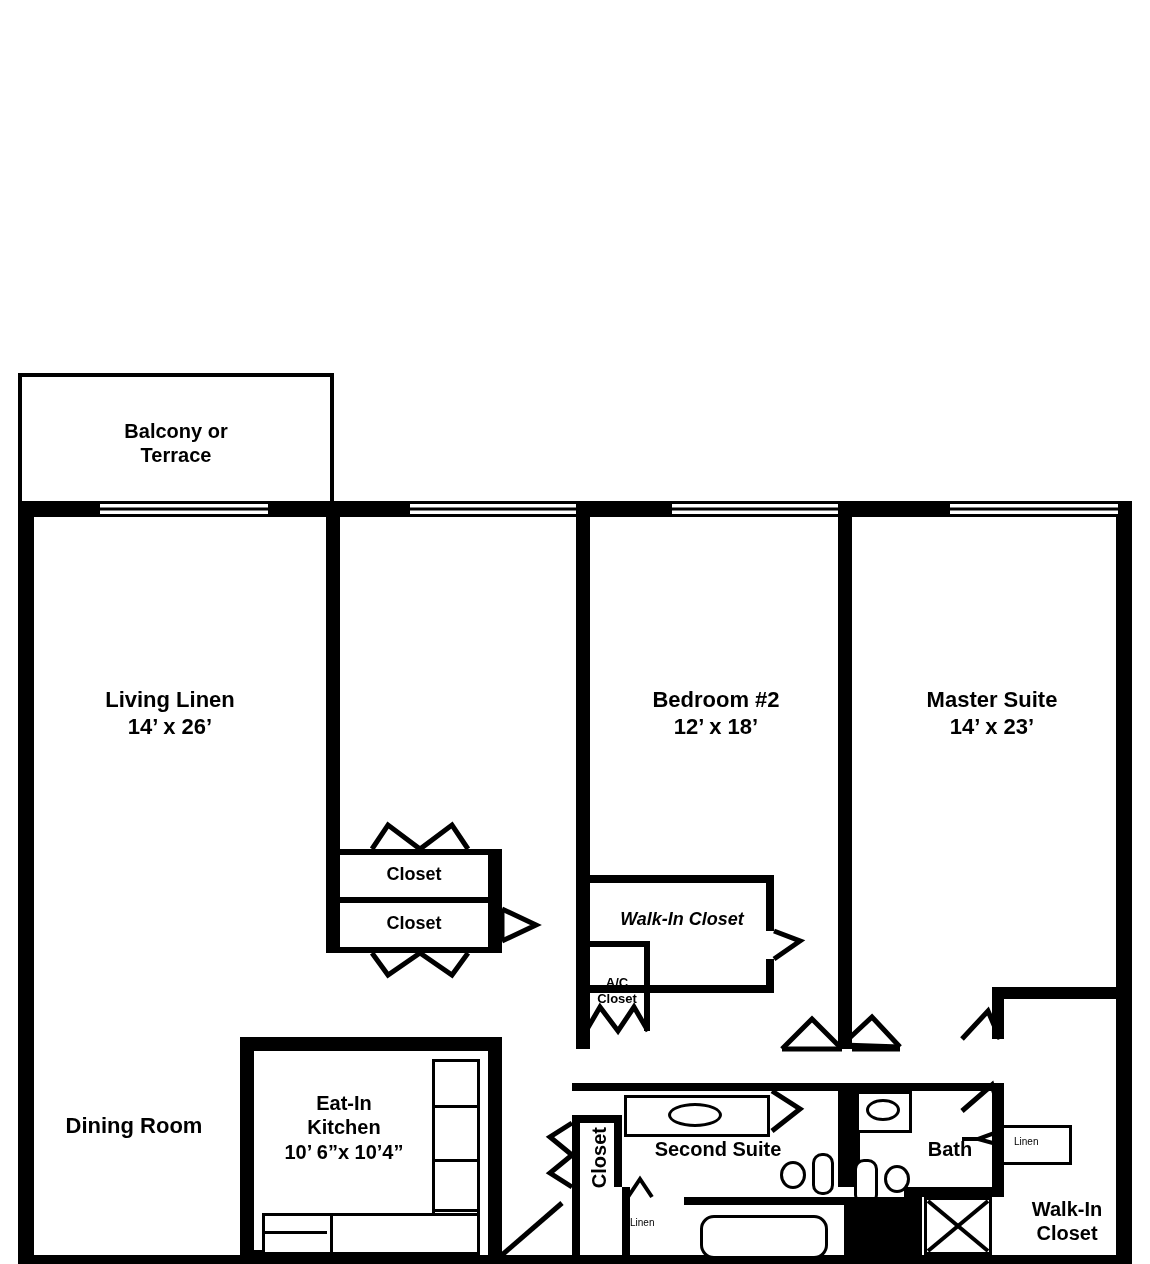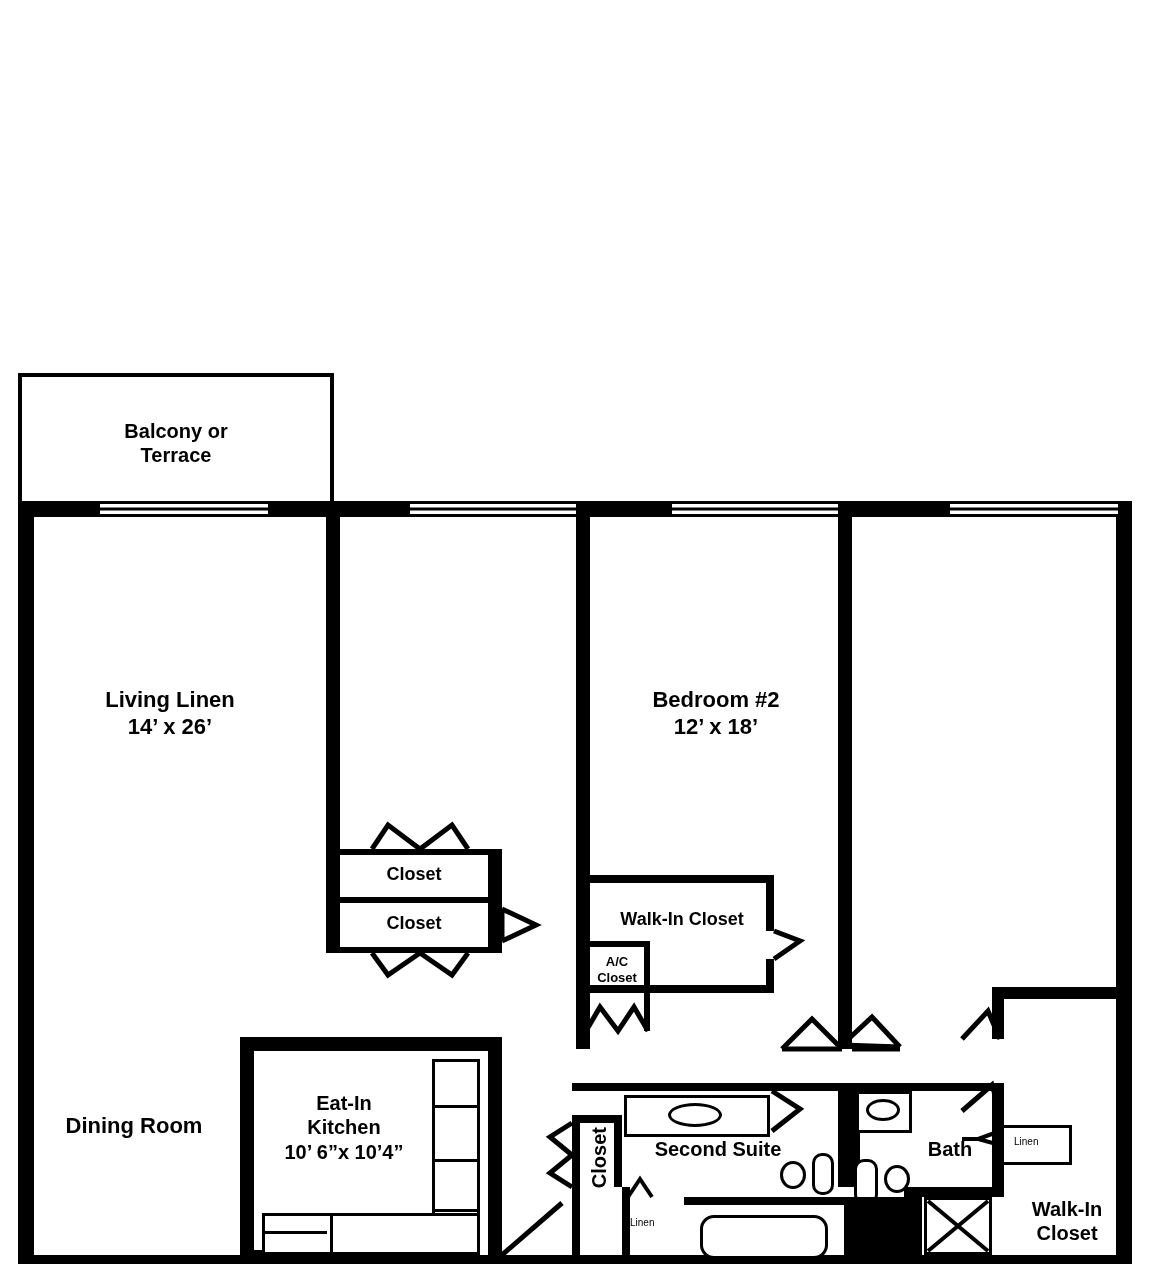--- a/index.html
+++ b/index.html
@@ -128,20 +128,24 @@
     <span class="name">Living Linen</span>
     <span class="dims">14’ x 26’</span>
   </div>
 
 
   <div class="room-label lbl-xl" style="left:596px; top:668px; width:240px;">
     <span class="name">Bedroom #2</span>
     <span class="dims">12’ x 18’</span>
   </div>
 
+  <div class="room-label lbl-xl" style="left:868px; top:668px; width:248px;">
+    <span class="name">Master Suite</span>
+    <span class="dims">14’ x 23’</span>
+  </div>
 
   <div class="room-label lbl-xl" style="left:24px; top:1094px; width:220px;">
     <span class="name">Dining Room</span>
   </div>
 
   <div class="room-label lbl-lg" style="left:256px; top:1072px; width:176px;">
     <span class="name">Eat-In</span>
     <span class="name">Kitchen</span>
     <span class="dims">10’ 6”x 10’4”</span>
   </div>
@@ -157,29 +161,29 @@
   </div>
   <div class="room-label lbl-md" style="left:340px; top:894px; width:148px;">
     <span class="name">Closet</span>
   </div>
 
   <div class="wall" style="left:590px; top:856px; width:184px; height:8px;"></div>
   <div class="wall" style="left:766px; top:856px; width:8px; height:56px;"></div>
   <div class="wall" style="left:766px; top:940px; width:8px; height:32px;"></div>
   <div class="wall" style="left:590px; top:966px; width:184px; height:8px;"></div>
 
-  <div class="room-label lbl-md" style="left:590px; top:890px; width:184px;">
+  <div class="room-label lbl-md" style="left:590px; top:890px; width:184px;font-style:italic;">
     <span class="name">Walk-In Closet</span>
   </div>
 
   <div class="wall" style="left:584px; top:922px; width:6px; height:90px;"></div>
   <div class="wall" style="left:644px; top:922px; width:6px; height:90px;"></div>
   <div class="wall" style="left:584px; top:922px; width:66px; height:6px;"></div>
 
-  <div class="room-label lbl-xs" style="left:582px; top:935px; width:70px;">
+  <div class="room-label lbl-xs" style="left:582px; top:956px; width:70px;">
     <span class="name">A/C</span>
     <span class="name">Closet</span>
   </div>
 
   <div class="wall" style="left:240px; top:1018px; width:14px; height:218px;"></div>
   <div class="wall" style="left:240px; top:1018px; width:174px; height:14px;"></div>
   <div class="wall" style="left:414px; top:1018px; width:88px; height:14px;"></div>
   <div class="wall" style="left:488px; top:1018px; width:14px; height:218px;"></div>
 
   <div class="fix" style="left:432px; top:1040px; width:48px; height:178px;"></div>

